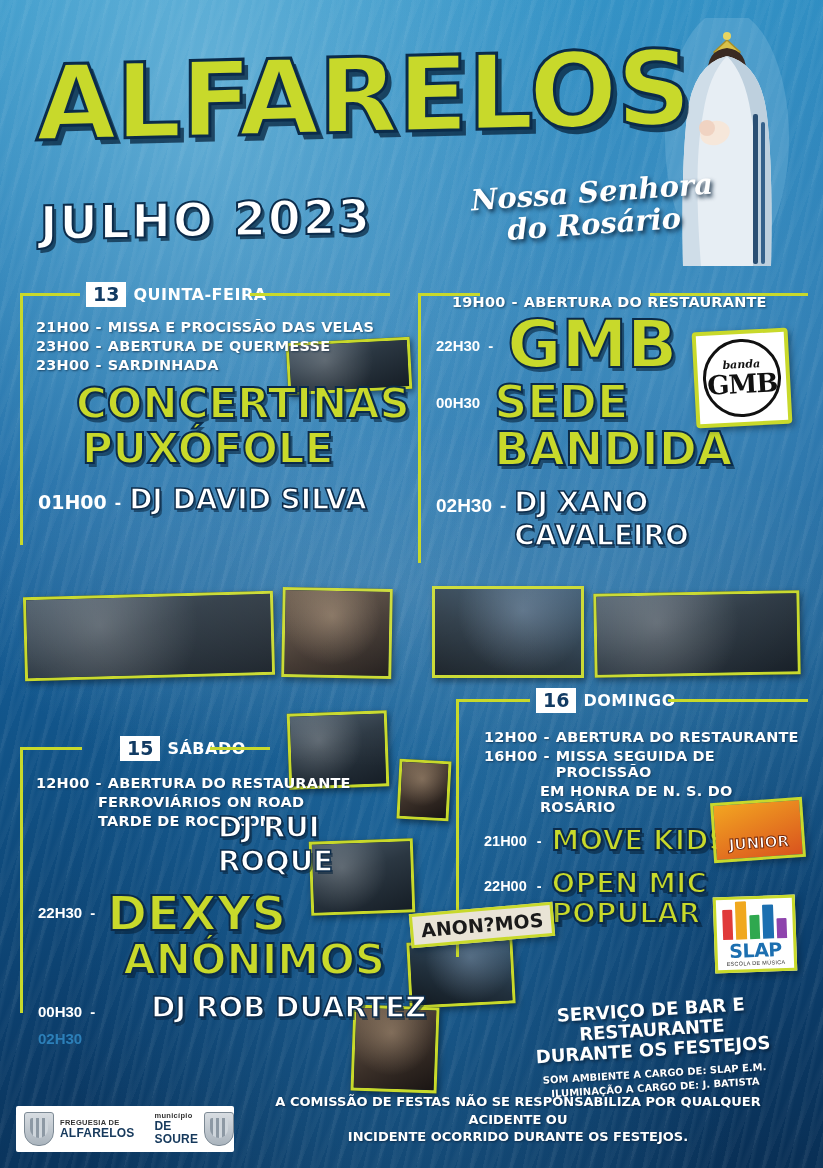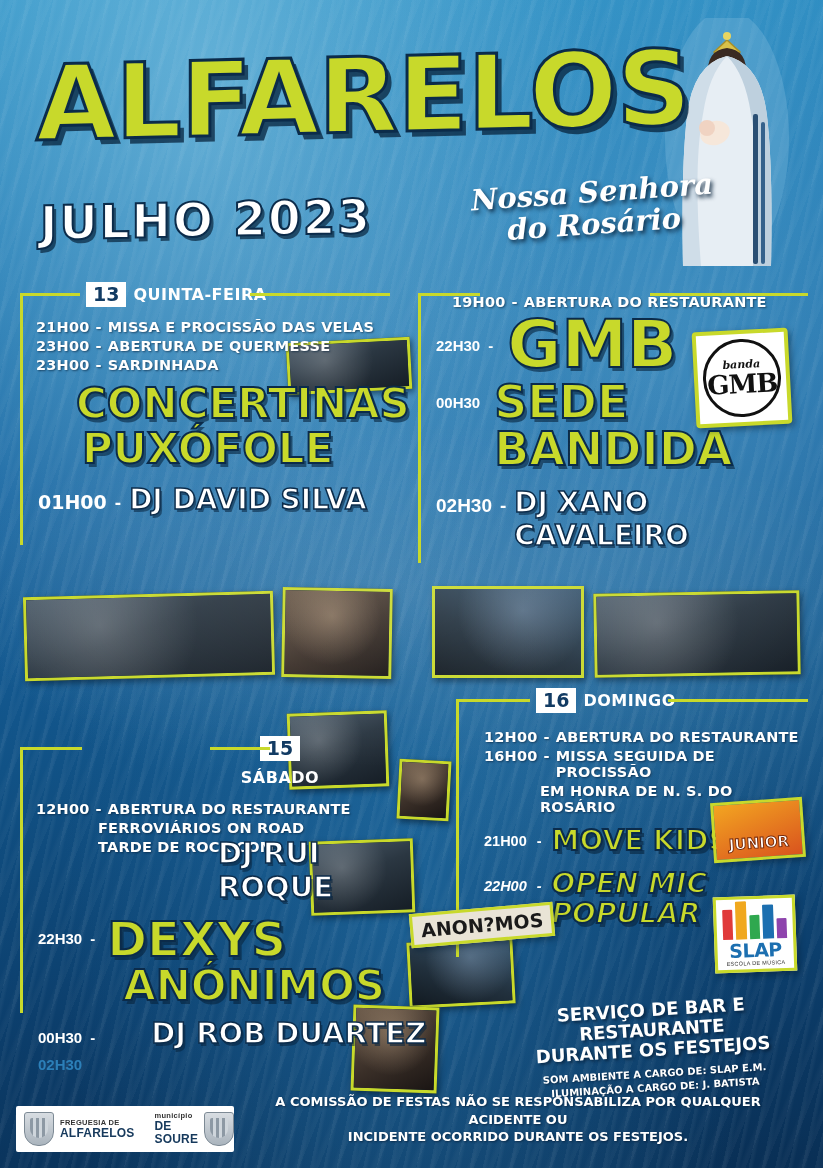--- a/index.html
+++ b/index.html
@@ -461,21 +461,21 @@
         <span class="desc">EM HONRA DE N. S. DO ROSÁRIO</span>
       </div>
     </div>
 
     <div style="display:flex; align-items:center; gap:10px; margin-left:28px; margin-top:12px;">
       <span style="color:#fff; font-weight:bold; font-size:14.5px;">21H00</span>
       <span style="color:#fff; font-weight:bold; font-size:14.5px;">-</span>
       <span class="big-act" style="font-size:28px;">MOVE KIDS</span>
     </div>
 
-    <div style="display:flex; align-items:flex-start; gap:10px; margin-left:28px; margin-top:16px;font-style:italic;">
+    <div style="display:flex; align-items:flex-start; gap:10px; margin-left:28px; margin-top:16px;">
       <span style="color:#fff; font-weight:bold; font-size:14.5px; padding-top:8px;">22H00</span>
       <span style="color:#fff; font-weight:bold; font-size:14.5px; padding-top:8px;">-</span>
       <div>
         <div class="big-act" style="font-size:28px;">OPEN MIC</div>
         <div class="big-act" style="font-size:28px; margin-top:2px;">POPULAR</div>
       </div>
     </div>
   </div>
 
   <div class="logo-mk layer" style="left:712px; top:800px;">
@@ -492,21 +492,21 @@
     </div>
     <div class="word">SLAP</div>
     <div class="tiny">ESCOLA DE MÚSICA</div>
   </div>
 
   <div class="block layer" style="left:20px; top:736px; width:420px;">
     <div class="rule-top" style="left:0; top:11px; width:62px;"></div>
     <div class="rule-top" style="left:190px; top:11px; width:60px;"></div>
     <div class="rule-left" style="left:0; top:11px; height:266px;"></div>
 
-    <div class="day-head" style="margin-left:100px;flex-direction:column;">
+    <div class="day-head" style="margin-left:100px;">
       <span class="day-num">15</span>
       <span class="day-name">Sábado</span>
     </div>
 
     <div style="margin-left:16px; margin-top:14px;">
       <div class="line">
         <span class="time">12H00</span>
         <span class="time">-</span>
         <span class="desc">ABERTURA DO RESTAURANTE</span>
       </div>

